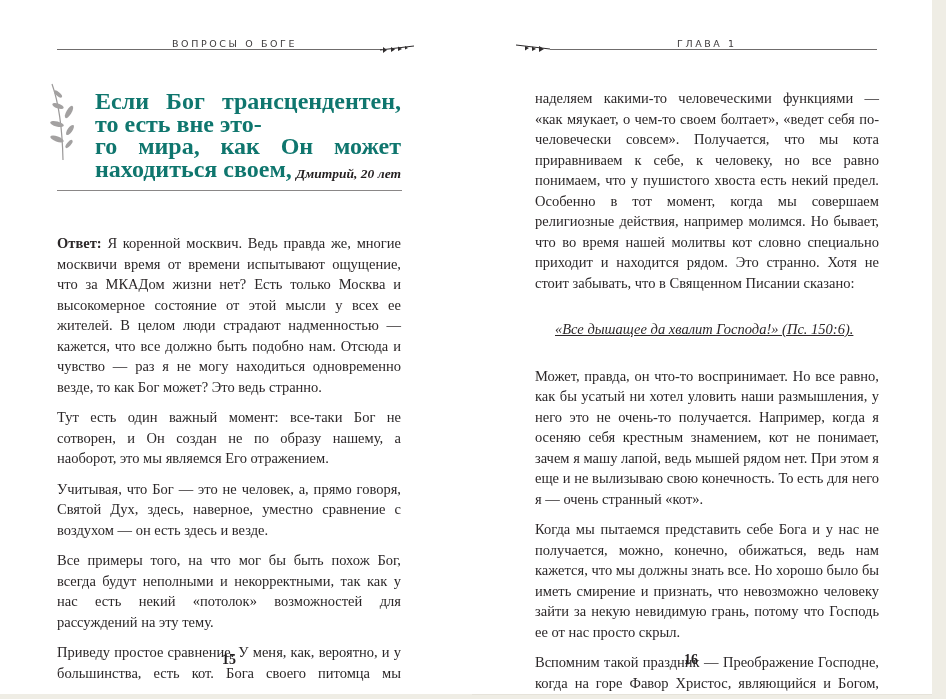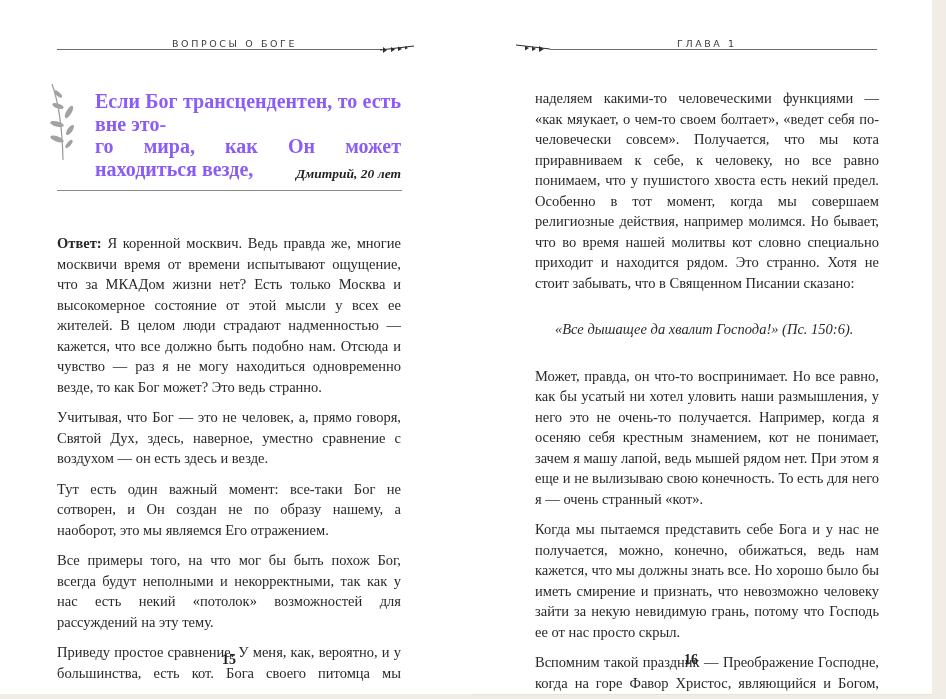--- a/index.html
+++ b/index.html
@@ -25,38 +25,38 @@
       position: absolute; top: 38px; font-family: "DejaVu Sans", sans-serif;
       font-size: 9.5px; letter-spacing: 2.6px; color: #3d3a3b;
       text-transform: uppercase;
     }
     .head-rule { position: absolute; height: 1px; background: #6f6c6c; top: 49px; }
 
     .ornament { position: absolute; }
 
     .question {
       position: absolute; left: 95px; top: 90px; width: 306px;
-      font-weight: bold; font-size: 20px; line-height: 22.5px;
-      text-align: justify; color: #8b5cf6;
+      font-weight: bold; font-size: 24px; line-height: 22.5px;
+      text-align: justify; color: #0f766e;
     }
     .attribution {
       position: absolute; left: 95px; top: 166px; width: 306px; text-align: right;
       font-style: italic; font-weight: bold; font-size: 13.5px;
     }
     .q-rule { position: absolute; left: 57px; top: 190px; width: 345px; height: 1px; background: #8a8787; }
 
     .text-block {
       position: absolute; font-size: 14.5px; line-height: 20.5px;
       text-align: justify; color: #2b2728;
     }
     .text-block p { margin: 0 0 10px 0; }
     .text-block p.last-justify { text-align-last: justify; }
     .text-block b { font-weight: bold; }
     .quote {
-      font-style: italic; text-align: left; margin: 26px 0 26px 20px !important;
+      font-style: italic; text-align: left; margin: 26px 0 26px 20px !important; text-decoration: underline;
     }
     .page-num {
       position: absolute; top: 652px; font-weight: bold; font-size: 14px;
       width: 40px; text-align: center;
     }
   </style>
 </head>
 <body>
 
 <div class="spread">
@@ -78,29 +78,29 @@
       <ellipse cx="8" cy="24" rx="6" ry="2.4" transform="rotate(20 8 24)" fill="#a3a1a1"></ellipse>
       <ellipse cx="19" cy="30" rx="7" ry="2.6" transform="rotate(-60 19 30)" fill="#a3a1a1"></ellipse>
       <ellipse cx="7" cy="42" rx="7" ry="2.6" transform="rotate(15 7 42)" fill="#a3a1a1"></ellipse>
       <ellipse cx="20" cy="48" rx="6" ry="2.4" transform="rotate(-55 20 48)" fill="#a3a1a1"></ellipse>
       <ellipse cx="7" cy="57" rx="7" ry="2.6" transform="rotate(20 7 57)" fill="#a3a1a1"></ellipse>
       <ellipse cx="19" cy="62" rx="5" ry="2" transform="rotate(-50 19 62)" fill="#a3a1a1"></ellipse>
     </svg>
 
     <div class="question">
       <div>Если Бог трансцендентен, то есть вне это-</div>
-      <div>го мира, как Он может находиться везде,</div>
+      <div>го мира, как Он может находиться своем,</div>
     </div>
     <div class="attribution">Дмитрий, 20 лет</div>
     <div class="q-rule"></div>
 
     <div class="text-block" style="left:57px; top:233px; width:344px;">
       <p><b>Ответ:</b><span> Я коренной москвич. Ведь правда же, многие москвичи время от времени испытывают ощущение, что за МКАДом жизни нет? Есть только Москва и высокомерное состояние от этой мысли у всех ее жителей. В целом люди страдают надменностью — кажется, что все должно быть подобно нам. Отсюда и чувство — раз я не могу находиться одновременно везде, то как Бог может? Это ведь странно.</span></p>
+      <p>Тут есть один важный момент: все-таки Бог не сотворен, и Он создан не по образу нашему, а наоборот, это мы являемся Его отражением.</p>
       <p>Учитывая, что Бог — это не человек, а, прямо говоря, Святой Дух, здесь, наверное, уместно сравнение с воздухом — он есть здесь и везде.</p>
-      <p>Тут есть один важный момент: все-таки Бог не сотворен, и Он создан не по образу нашему, а наоборот, это мы являемся Его отражением.</p>
       <p>Все примеры того, на что мог бы быть похож Бог, всегда будут неполными и некорректными, так как у нас есть некий «потолок» возможностей для рассуждений на эту тему.</p>
       <p class="last-justify">Приведу простое сравнение. У меня, как, вероятно, и у большинства, есть кот. Бога своего питомца мы</p>
     </div>
 
     <div class="page-num" style="left:209px;">15</div>
   </div>
 
   <div class="page page-right">
     <svg class="ornament" style="left:42px; top:40px;" width="38" height="14" viewBox="0 0 38 14">
       <path d="M2 5 L36 9" stroke="#2f2c2d" stroke-width="1.2" fill="none"></path>

